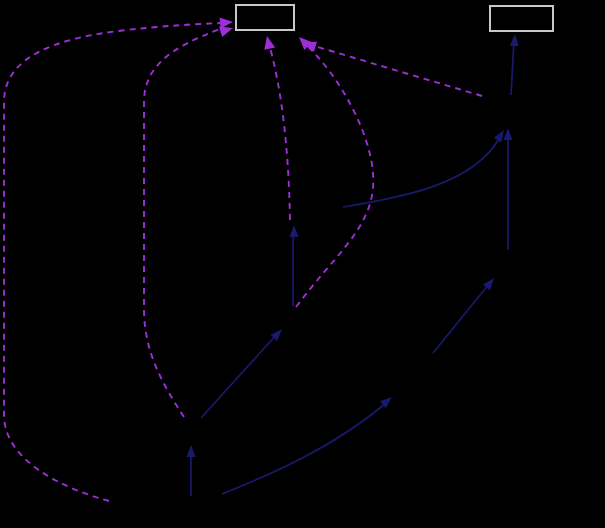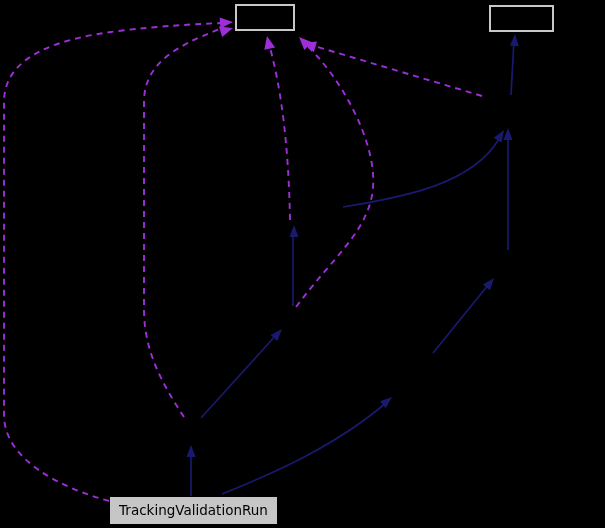--- a/index.html
+++ b/index.html
@@ -87,15 +87,14 @@
 
       <path class="inh" d="M511,95 L514,41"></path>
       <polygon class="inh-head" points="0,0 -12,4.5 -12,-4.5" transform="translate(515,34) rotate(-87)"></polygon>
     </g>
   </svg>
 
   <div class="box outline" style="left:235px;top:4px;width:60px;height:27px;"></div>
 
   <div class="box outline" style="left:489px;top:5px;width:65px;height:27px;"></div>
 
-  <div class="box main" style="left:110px;top:497px;width:167px;height:27px;">TrackingValidationRun</div>
 
 </div>
 
 </body></html>

